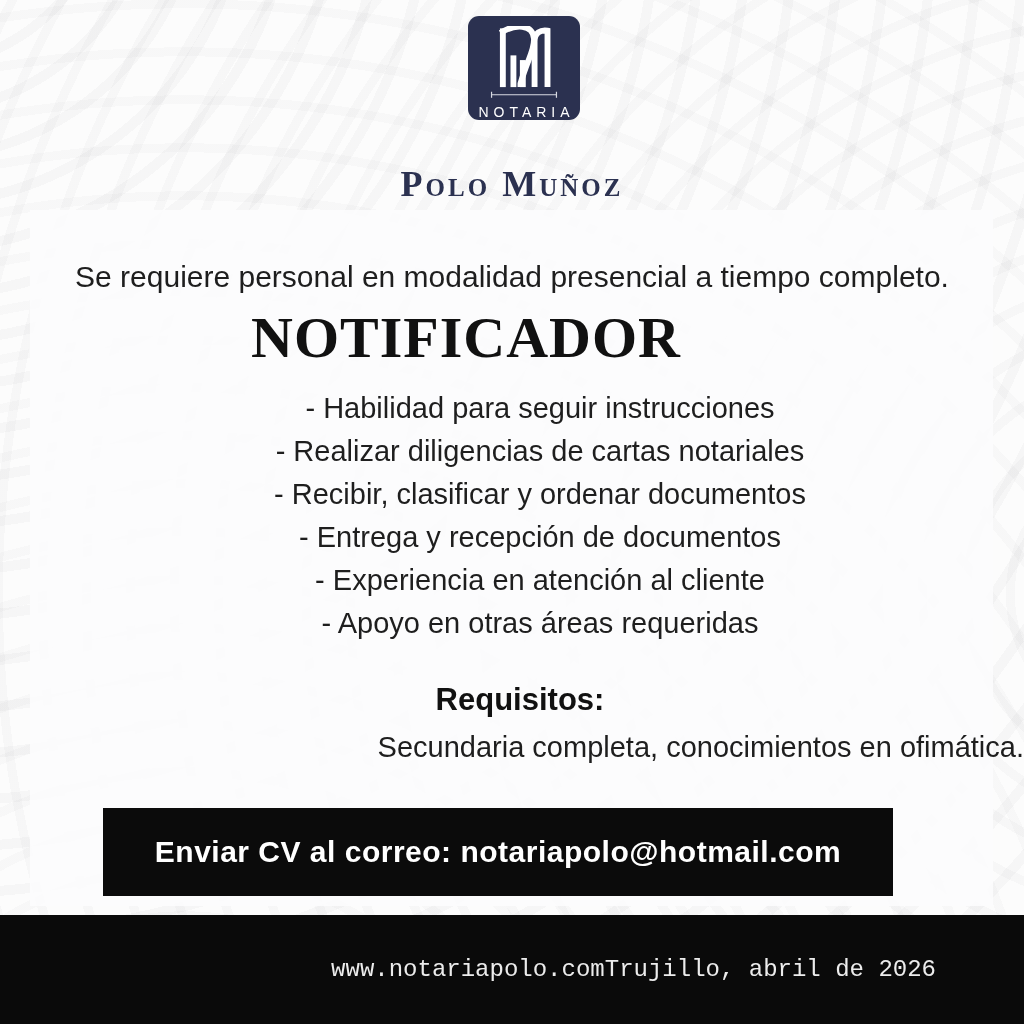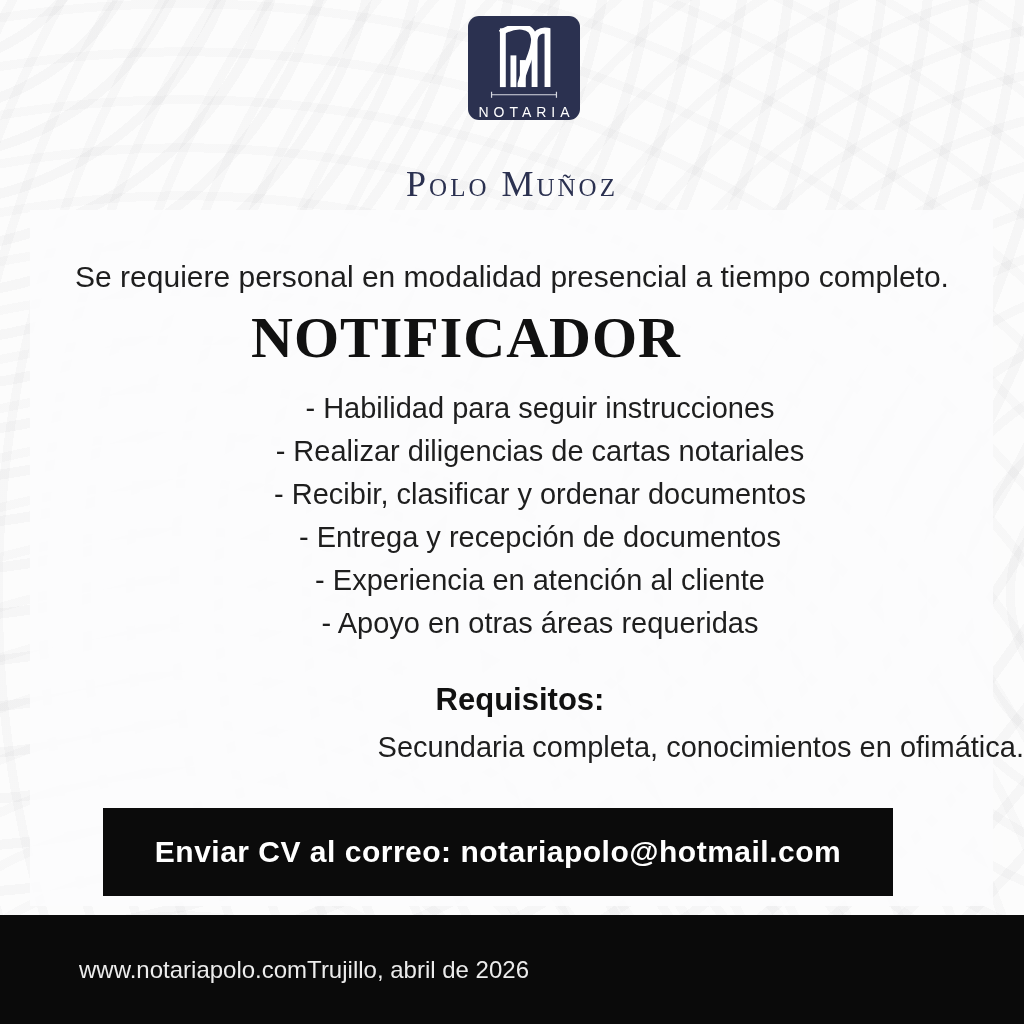--- a/index.html
+++ b/index.html
@@ -28,21 +28,21 @@
   }
   .monogram{margin-top:10px;}
   .logo-divider{margin-top:2px;}
   .notaria-label{
     color:#ffffff;font-size:14px;letter-spacing:5px;margin-top:5px;
     font-weight:400;text-indent:5px;
   }
   .brand-name{
     position:absolute;left:0;top:163px;width:1024px;text-align:center;
     font-family:"Liberation Serif","DejaVu Serif",serif;
-    font-variant:small-caps;font-weight:400;font-size:36px;letter-spacing:3px;
+    font-variant:small-caps;font-weight:700;font-size:36px;letter-spacing:3px;
     color:#2b3150;
   }
   
   .intro{
     position:absolute;left:0;top:260px;width:1024px;text-align:center;
     font-size:30px;color:#1e1e1e;
   }
   .job-title{
     position:absolute;left:0;top:304px;width:932px;text-align:center;
     font-family:"Liberation Serif","DejaVu Serif",serif;
@@ -61,22 +61,22 @@
     font-size:29px;color:#1e1e1e;
   }
   .cta-banner{
     position:absolute;left:103px;top:808px;width:790px;height:88px;
     background:#0b0b0b;display:flex;align-items:center;justify-content:center;
   }
   .cta-text{color:#ffffff;font-size:30px;font-weight:700;letter-spacing:0.5px;}
   
   .footer{
     position:absolute;left:0;top:915px;width:1024px;height:109px;
-    background:#0a0a0a;display:flex;align-items:center;justify-content:flex-start;
-    box-sizing:border-box;padding:0 88px 0 79px;
+    background:#0a0a0a;display:flex;align-items:center;justify-content:flex-end;
+    box-sizing:border-box;padding:0 88px 0 79px;font-family:Liberation Mono, monospace;
   }
   .footer span{color:#ececec;font-size:24px;}
 </style>
 </head>
 <body>
 
 <div class="bg-waves"></div>
 <div class="panel"></div>
 
 <div class="logo-box">

